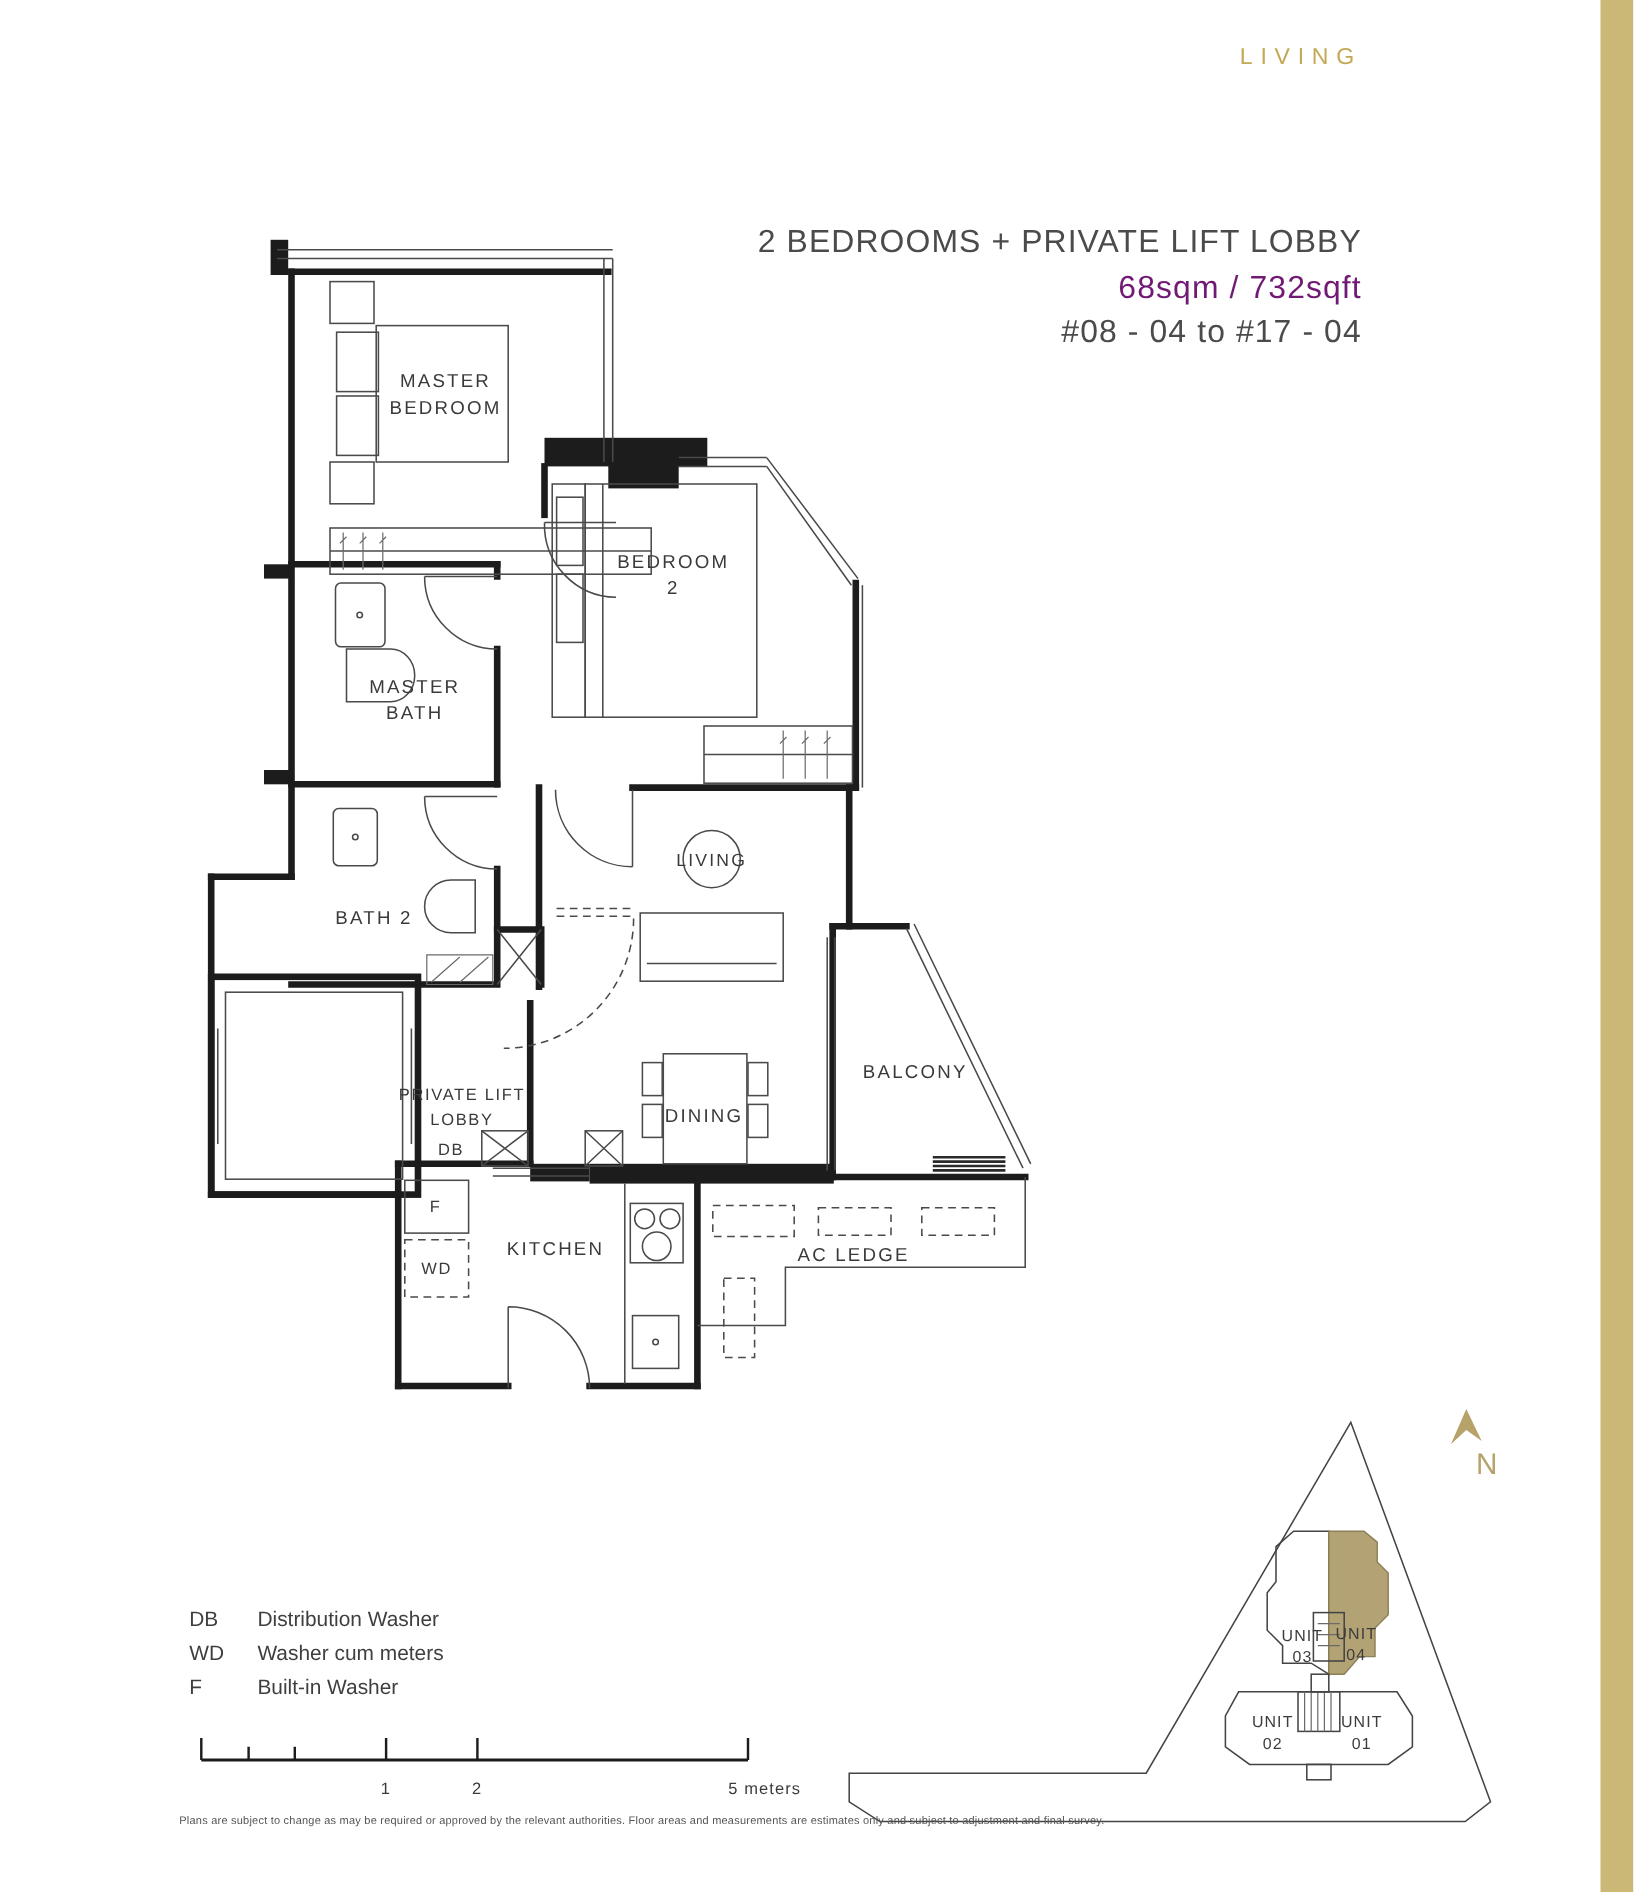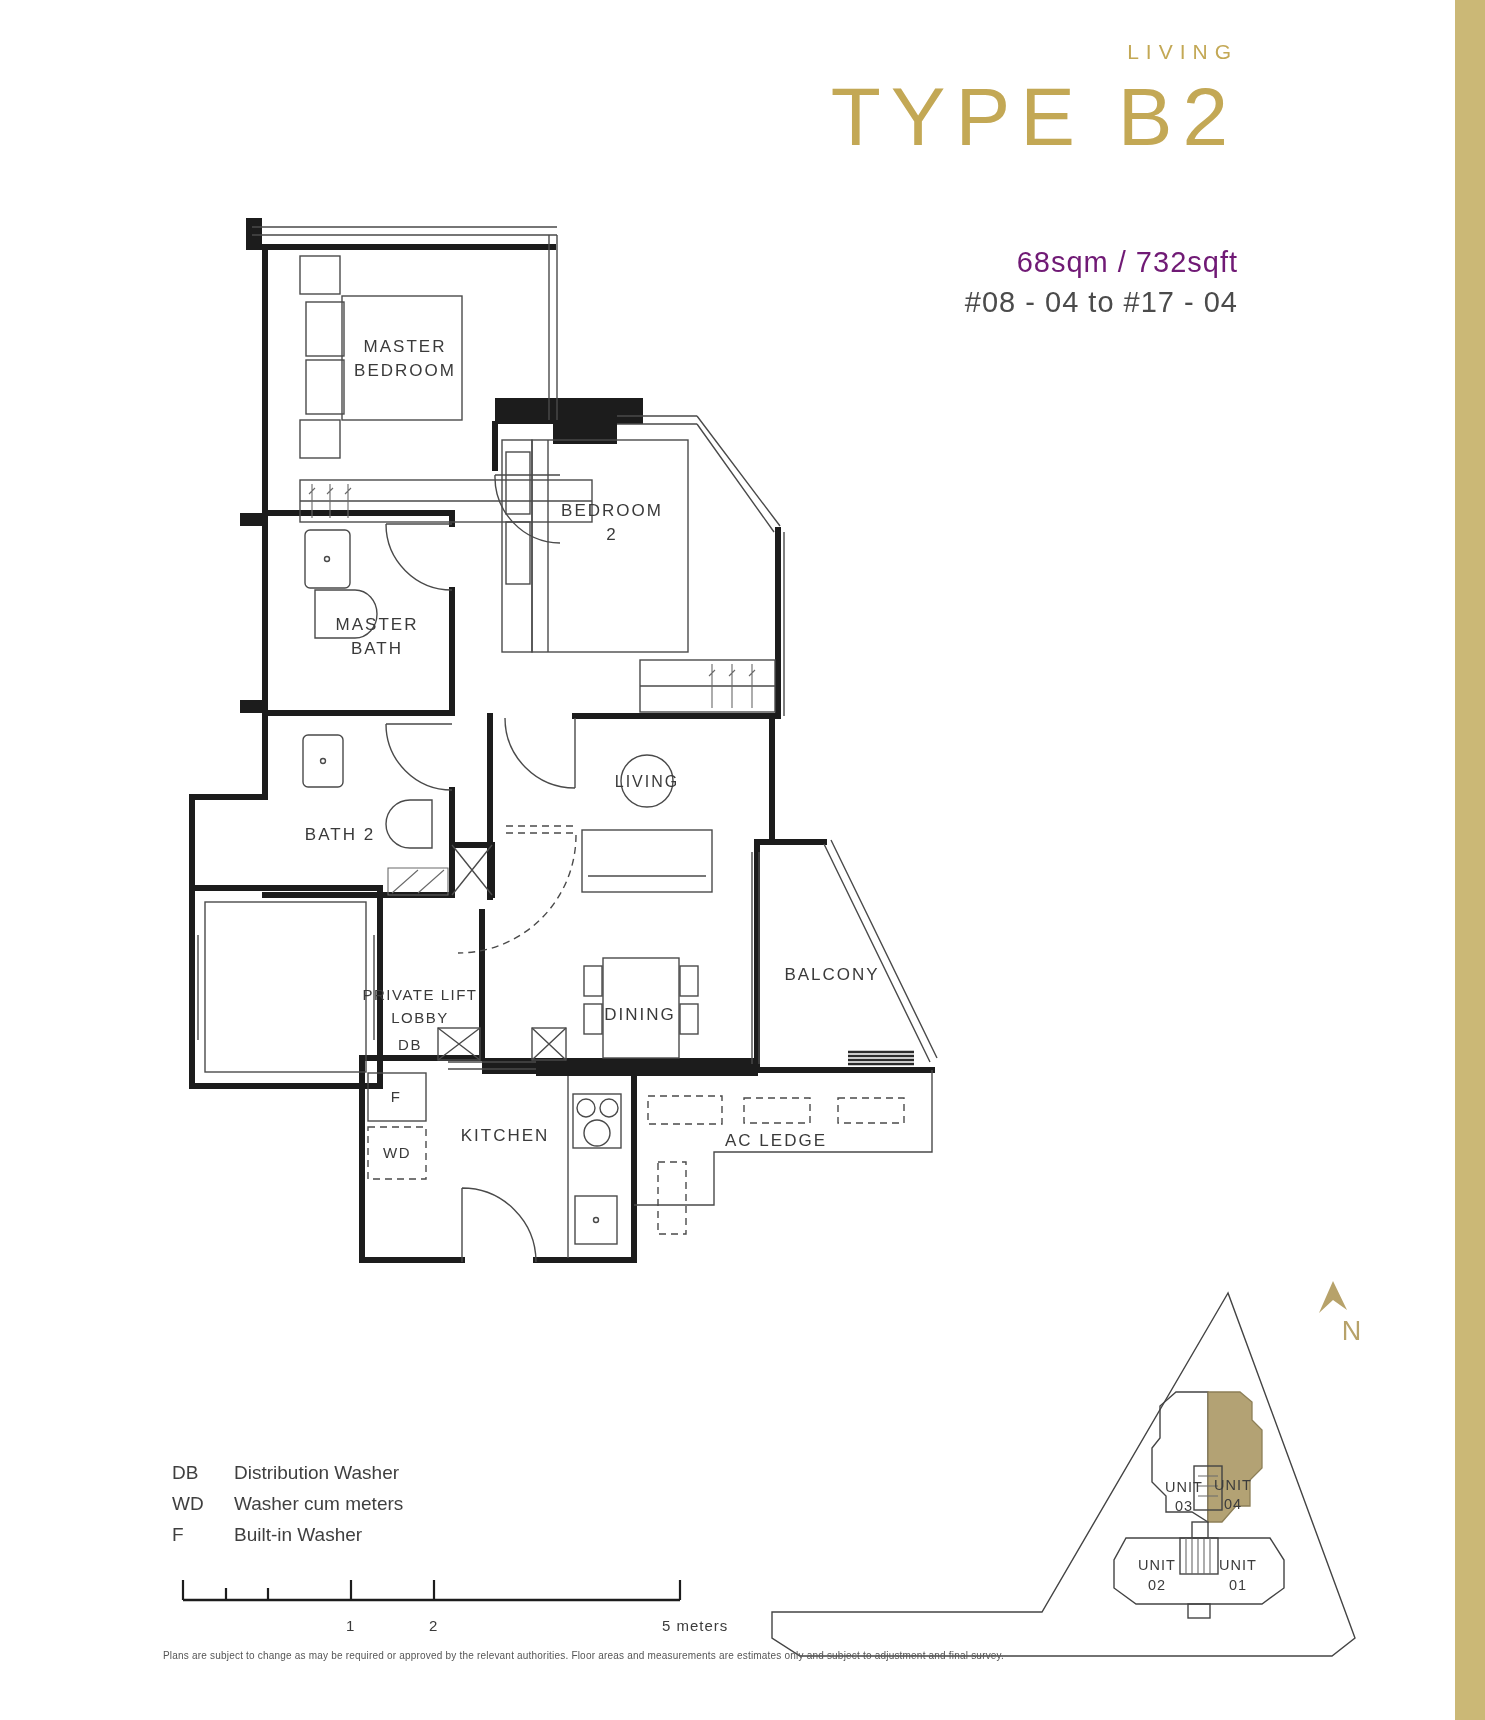--- a/index.html
+++ b/index.html
@@ -29,21 +29,21 @@
   .site{stroke:#444;stroke-width:1.4;fill:none;}
 </style>
 </head>
 <body>
 
 <div id="page">
 
   <div id="goldbar" style="background:#CBB876"></div>
 
   <div class="hdr" id="eyebrow" style="color:#C3A855">LIVING</div>
-  <div class="hdr" id="title" style="color:#C3A855">TYPE B2</div>
+  <div class="hdr" id="subtitle">2 BEDROOMS + PRIVATE LIFT LOBBY</div>
   <div class="hdr" id="area">68sqm / 732sqft</div>
   <div class="hdr" id="levels">#08 - 04 to #17 - 04</div>
 
   <svg id="plan-svg" width="1485" height="1720" viewBox="0 0 1485 1720">
 
     <g>
       <path class="wall" d="M265,247 H553"></path>
       <path class="wall" d="M265,247 V797"></path>
       <path class="wall" d="M265,797 H192"></path>
       <path class="wall" d="M192,797 V1086"></path>

